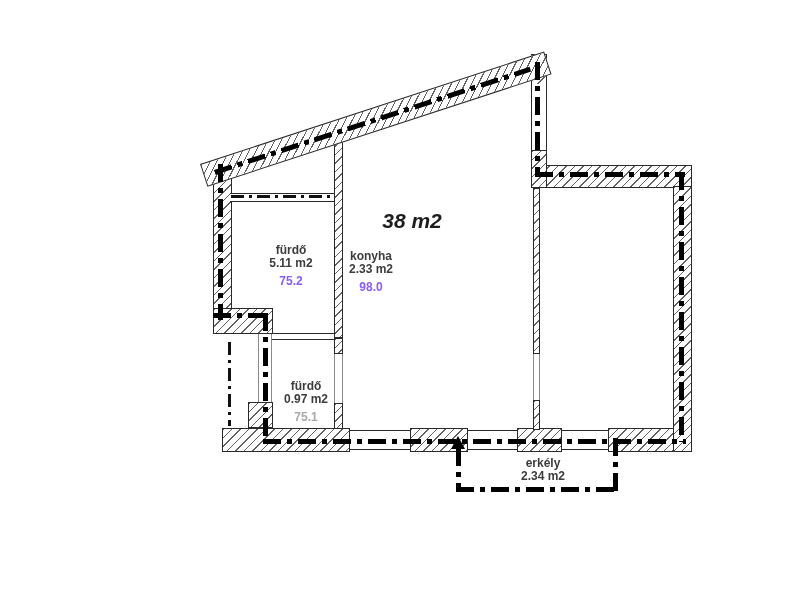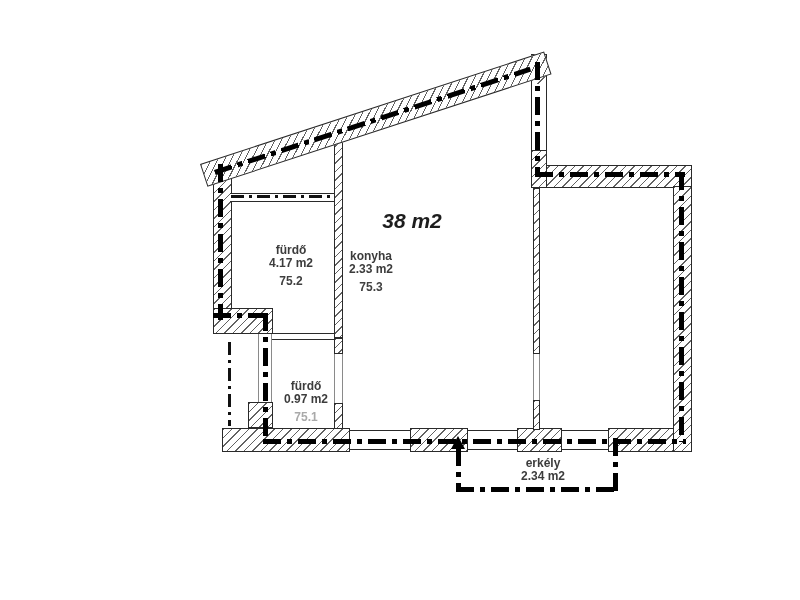--- a/index.html
+++ b/index.html
@@ -14,21 +14,21 @@
   
   .twv{background:#fff;border-left:1px solid #2a2a2a;border-right:1px solid #2a2a2a;}
   .doorv{background:#fff;border-left:1px solid #8a8a8a;border-right:1px solid #8a8a8a;}
   
   .axh{height:5px;background:repeating-linear-gradient(90deg,#000 0 18px,transparent 18px 24px,#000 24px 29px,transparent 29px 35px);}
   .axv{width:5px;background:repeating-linear-gradient(180deg,#000 0 18px,transparent 18px 24px,#000 24px 29px,transparent 29px 35px);}
   .axh2{height:3px;background:repeating-linear-gradient(90deg,#111 0 13px,transparent 13px 18px,#111 18px 21px,transparent 21px 26px);}
   .axv2{width:3px;background:repeating-linear-gradient(180deg,#111 0 13px,transparent 13px 18px,#111 18px 21px,transparent 21px 26px);}
   .label{position:absolute;transform:translate(-50%,-50%);text-align:center;
          color:#3c3c3c;font-size:12px;line-height:13px;white-space:nowrap;}
-  .label .code{margin-top:5px;color:#404040;}
+  .label .code{margin-top:5px;color:#8b5cf6;}
   .label .code.muted{color:#a9a9a9;}
   .big-italic{position:absolute;transform:translate(-50%,-50%);font-style:italic;color:#1d1d1d;white-space:nowrap;}
   #unit-badge{position:absolute;left:279px;top:346px;width:40px;height:40px;border:2px solid #3a3a3a;
               border-radius:50%;text-align:center;line-height:37px;font-size:19px;color:#2e2e2e;background:#fff;}
   .arrow-up{width:0;height:0;border-left:7px solid transparent;border-right:7px solid transparent;border-bottom:13px solid #000;}
 </style>
 </head>
 <body>
 
 <div id="plan">
@@ -75,28 +75,28 @@
   <div class="abs axh" style="left:456px;top:487px;width:163px;"></div>
   <div class="abs axv" style="left:613px;top:438px;height:55px;"></div>
   <div class="abs arrow-up" style="left:451px;top:436px;"></div>
 
   <div class="big-italic" style="left:412px;top:221px;font-size:21px;">38 m2</div>
 
 
 
   <div class="label" style="left:291px;top:266px;">
     <div>fürdő</div>
-    <div>4.17 m2</div>
+    <div>5.11 m2</div>
     <div class="code">75.2</div>
   </div>
 
   <div class="label" style="left:371px;top:272px;">
     <div>konyha</div>
     <div>2.33 m2</div>
-    <div class="code">75.3</div>
+    <div class="code">98.0</div>
   </div>
 
 
 
   <div class="label" style="left:306px;top:402px;">
     <div>fürdő</div>
     <div>0.97 m2</div>
     <div class="code muted">75.1</div>
   </div>
 

